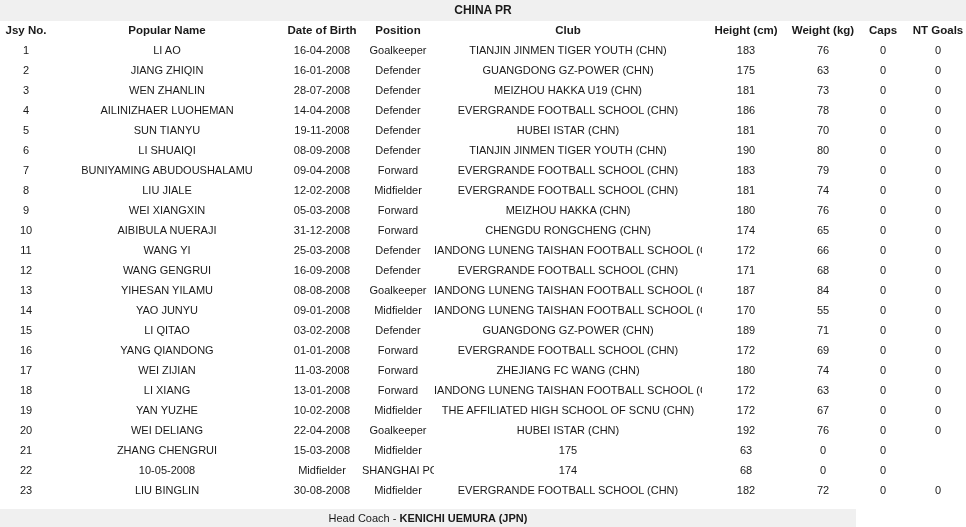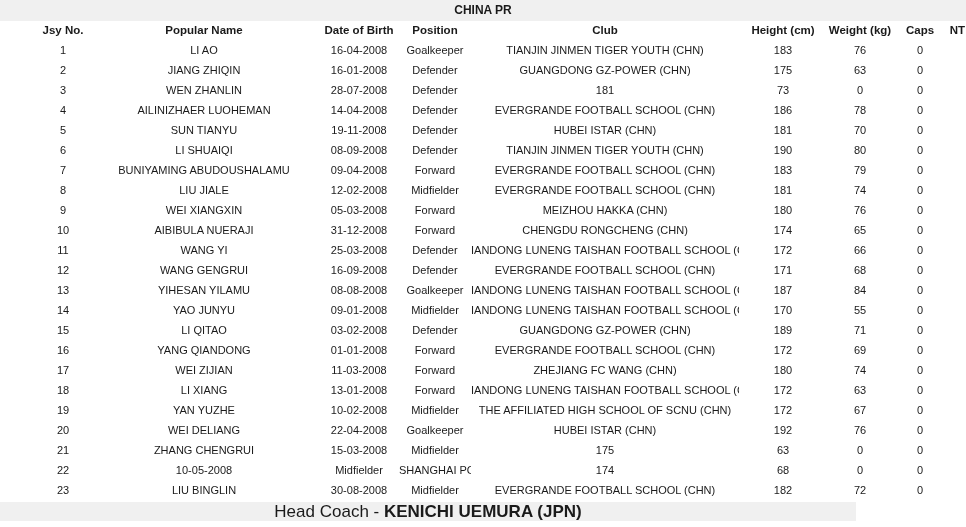--- a/index.html
+++ b/index.html
@@ -16,37 +16,36 @@
     width: 966px; height: 21px; line-height: 21px;
     background: var(--band-bg, #f0f0f0);
     text-align: center;
     font-weight: bold; font-size: 12px;
   }
 
   .grid-row {
     display: grid;
     grid-template-columns: 52px 230px 80px 72px 268px 88px 66px 54px 56px;
     width: 966px;
-    padding-left: 37px;
   }
   .header-row { height: 19px; line-height: 19px; font-weight: bold; font-size: 11.5px; }
   .data-row   { height: 20px; line-height: 20px; font-size: 11px; }
 
   .cell {
     text-align: center;
     white-space: nowrap;
     overflow: hidden;
   }
 
   .footer-row {
-    margin-top: 2px;
+    margin-top: 9px;
     width: 856px; height: 19px; line-height: 19px;
     background: var(--band-bg, #f0f0f0);
     text-align: center;
-    font-size: 17px;
+    font-size: 11px;
   }
   .footer-row .coach-name { font-weight: bold; }
 </style>
 </head>
 <body style="--band-bg: #f0f0f0; --text-color: #1a1a1a;">
 
 <div class="sheet">
 
   <div class="title-row">CHINA PR</div>
 
@@ -83,20 +82,21 @@
         <div class="cell">175</div>
         <div class="cell">63</div>
         <div class="cell">0</div>
         <div class="cell">0</div>
       </div>
       <div class="grid-row data-row">
         <div class="cell">3</div>
         <div class="cell">WEN ZHANLIN</div>
         <div class="cell">28-07-2008</div>
         <div class="cell">Defender</div>
+        <div class="cell">MEIZHOU HAKKA U19 (CHN)</div>
         <div class="cell">181</div>
         <div class="cell">73</div>
         <div class="cell">0</div>
         <div class="cell">0</div>
       </div>
       <div class="grid-row data-row">
         <div class="cell">4</div>
         <div class="cell">AILINIZHAER LUOHEMAN</div>
         <div class="cell">14-04-2008</div>
         <div class="cell">Defender</div>

